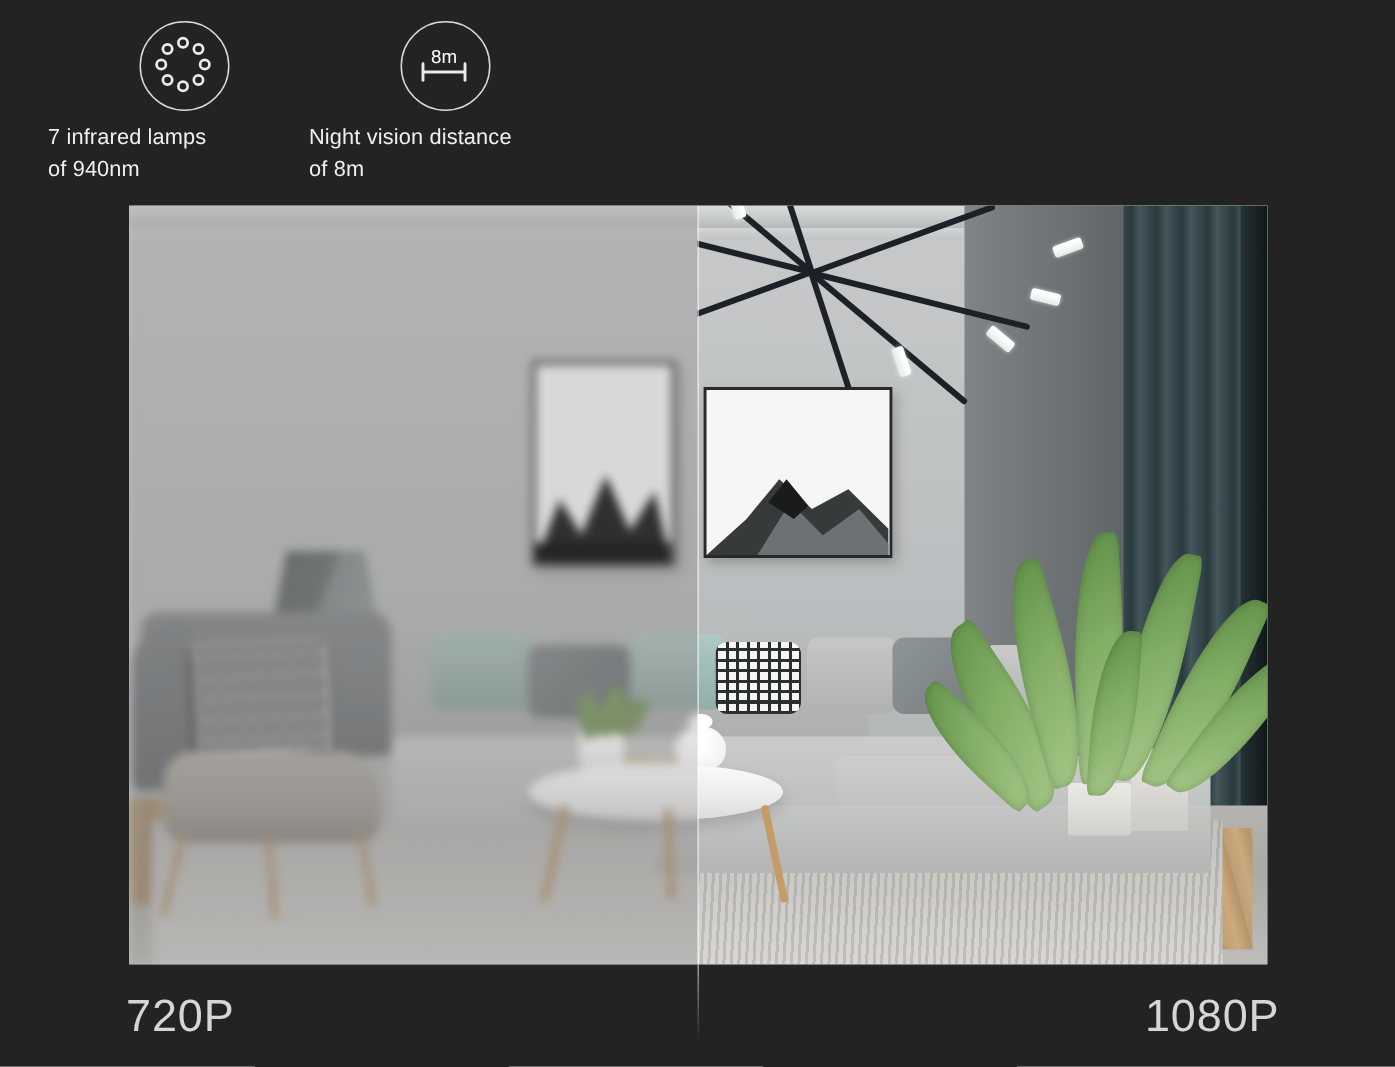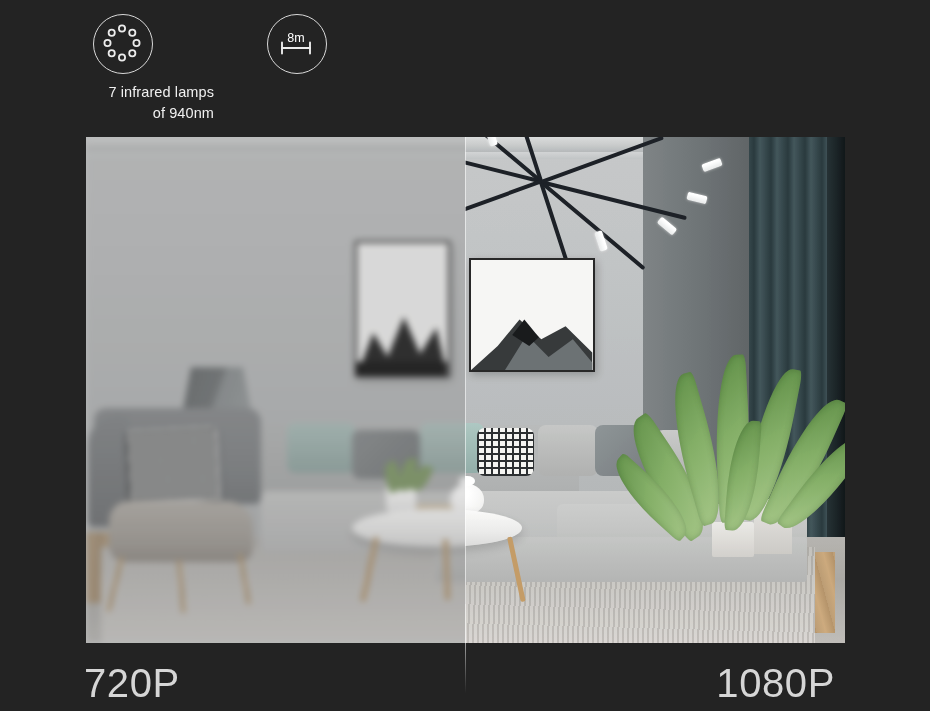--- a/index.html
+++ b/index.html
@@ -13,21 +13,21 @@
 
   
   .features {
     position:absolute;
     left:0; top:0;
     width:930px; height:137px;
   }
   .feature {
     position:absolute;
     top:14px;
-    text-align:right;
+    text-align:left;
     color:#f2f2f2;
   }
   .feature.f0 { left:32px;  width:182px; }
   .feature.f1 { left:206px; width:182px; }
   .feature.f2 { left:384px; width:182px; }
 
   .icon-circle {
     width:60px; height:60px;
     border:1.6px solid #d9d9d9;
     border-radius:50%;
@@ -281,27 +281,27 @@
   }
   .divider-tail {
     position:absolute; left:465px; top:643px; width:1px; height:50px;
     background:linear-gradient(180deg,rgba(190,190,190,.8),rgba(190,190,190,0));
     z-index:8;
   }
 
   
   .res-label {
     position:absolute;
-    font-size:40px;
+    font-size:30px;
     color:#d6d6d6;
     letter-spacing:.6px;
     font-weight:400;
   }
   .res-label.left  { left:84px;  top:661px; }
-  .res-label.right { right:95px; top:661px; }
+  .res-label.right { right:77px; top:661px; }
 </style>
 </head>
 <body>
 
 <div class="features">
 
   <div class="feature f0">
     <div class="icon-circle">
       <svg width="56" height="56" viewBox="0 0 56 56">
         <g fill="none" stroke="#ececec" stroke-width="1.8">
@@ -324,20 +324,22 @@
     <div class="icon-circle">
       <svg width="56" height="56" viewBox="0 0 56 56">
         <g stroke="#ececec" stroke-width="1.9" stroke-linecap="round">
           <line x1="14" y1="33" x2="42" y2="33"></line>
           <line x1="14" y1="27.5" x2="14" y2="38.5"></line>
           <line x1="42" y1="27.5" x2="42" y2="38.5"></line>
         </g>
         <text x="28" y="27" text-anchor="middle" fill="#ffffff" font-family="Liberation Sans, sans-serif" font-size="12.5">8m</text>
       </svg>
     </div>
+    <div class="feat-label">Night vision distance
+of 8m</div>
   </div>
 
 </div>
 
 <div class="photo-wrap">
 
   <div class="half left">
     <div class="inner">
       <div class="scene">
         <div class="wall"></div>

